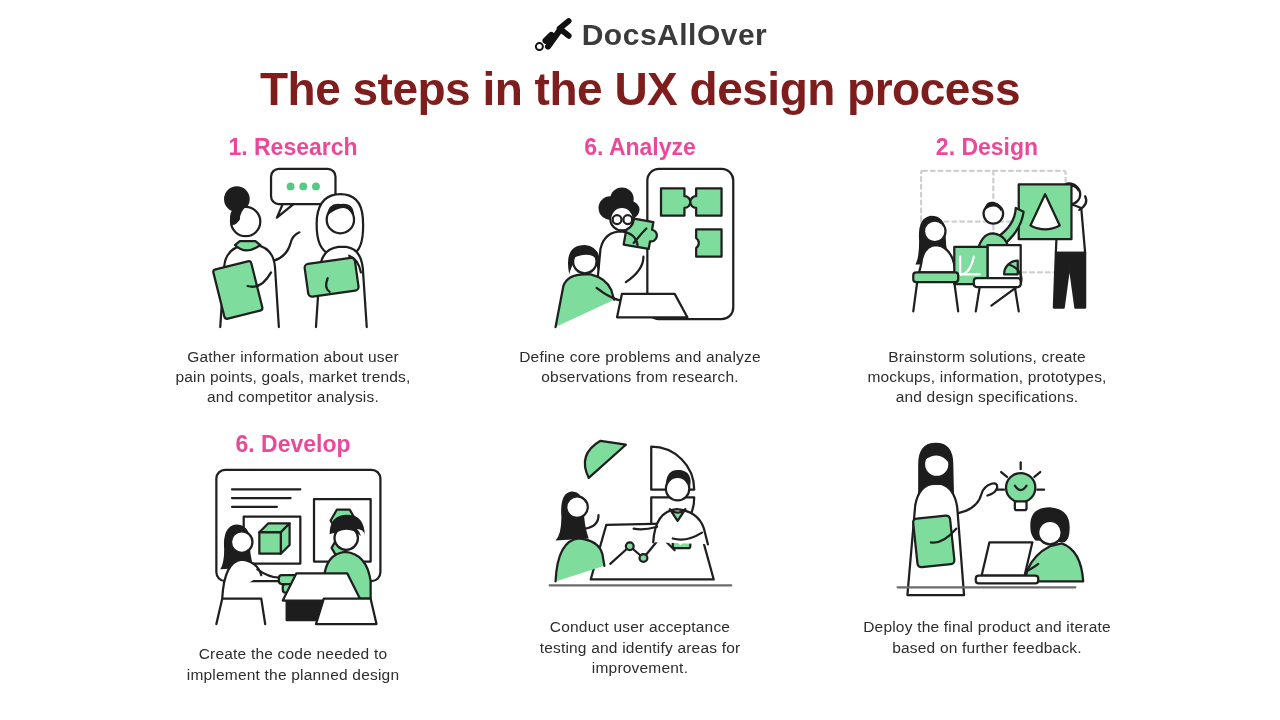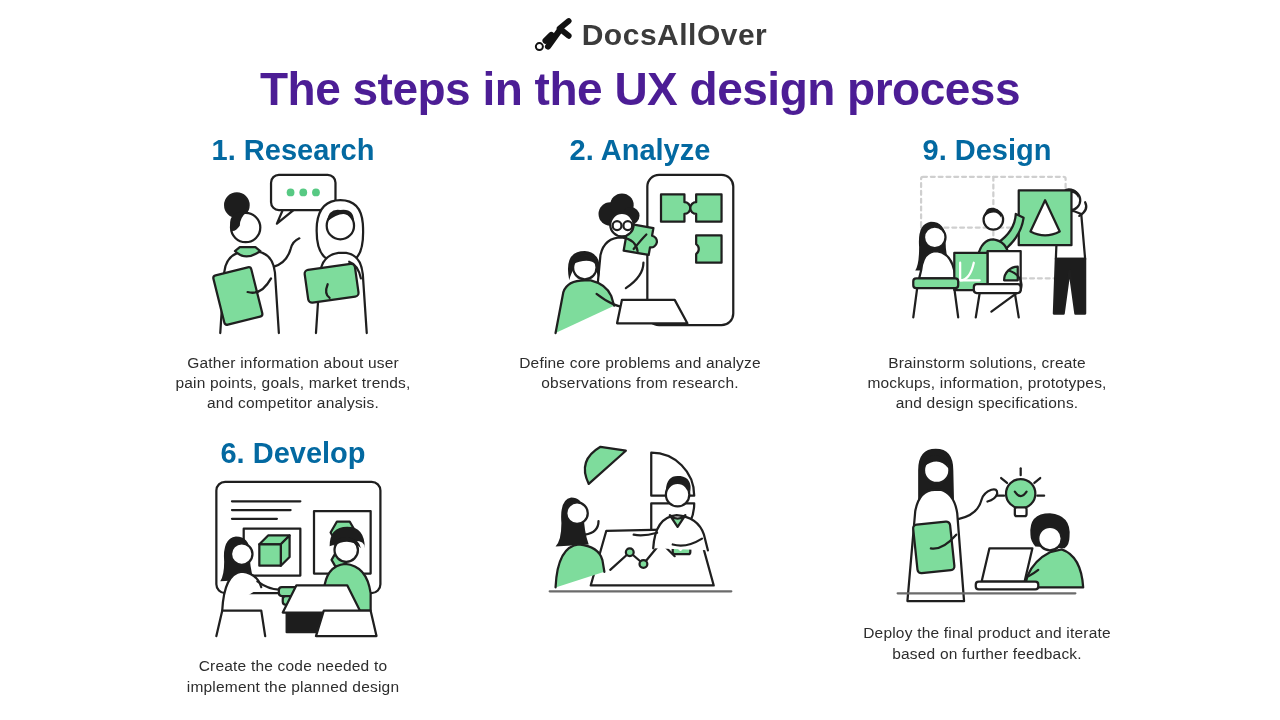--- a/index.html
+++ b/index.html
@@ -6,28 +6,28 @@
   html,body { width:1280px; height:720px; background:#ffffff; overflow:hidden;
               font-family:"Liberation Sans", sans-serif; }
 
   .page { width:1280px; height:720px; position:relative; }
 
   
   .brand { display:flex; align-items:center; justify-content:center; gap:10px; padding-top:16px;padding-left:21px; }
   .brand-icon { width:38px; height:38px; display:block; }
   .brand-name { font-size:30px; font-weight:800; color:#3b3b3b; letter-spacing:0.5px; }
 
-  .main-title { text-align:center; font-size:46px; font-weight:800; color:#4c1d95;
+  .main-title { text-align:center; font-size:46px; font-weight:800; color:#7f1d1d;
                 margin-top:8px; letter-spacing:-0.5px; }
 
   
   .steps-grid { display:grid; grid-template-columns:347px 347px 347px;
                 justify-content:center; row-gap:24px; margin-top:18px; }
   .step-card { display:flex; flex-direction:column; align-items:center; }
-  .step-title { font-size:29px; font-weight:800; color:#0369a1; text-align:center; }
+  .step-title { font-size:23px; font-weight:800; color:#ec4899; text-align:center; }
   .step-illus { height:166px; margin-top:2px; display:flex; align-items:center; justify-content:center; }
   .step-desc { font-size:15.5px; color:#2d2d2d; text-align:center; line-height:1.3;
                white-space:pre-line; margin-top:18px; letter-spacing:0.2px; }
 </style>
 </head>
 <body>
 
 <div class="page">
 
   <div class="brand">
@@ -77,21 +77,21 @@
             <path d="M150 118 Q146 128 152 132" fill="none"></path>
           </g>
         </svg>
       </div>
       <div class="step-desc">Gather information about user
 pain points, goals, market trends,
 and competitor analysis.</div>
     </div>
 
     <div class="step-card">
-      <div class="step-title">2. Analyze</div>
+      <div class="step-title">6. Analyze</div>
       <div class="step-illus">
         <svg width="225" height="166" viewBox="0 0 230 170">
           <g stroke="#1f1f1f" stroke-width="2.3" fill="#fff" stroke-linecap="round" stroke-linejoin="round">
             <rect x="122" y="6" width="88" height="154" rx="12"></rect>
             <path d="M136 26 h24 v8 a6 6 0 0 1 0 12 v8 h-24 z" fill="#7edc9c"></path>
             <path d="M172 26 h26 v28 h-26 v-8 a6 6 0 0 1 0 -12 z" fill="#7edc9c"></path>
             <path d="M172 68 h26 v28 h-26 v-9 a6 6 0 0 0 0 -10 z" fill="#7edc9c"></path>
             <path d="M100 58 h26 v8 a6 6 0 0 1 0 12 v8 h-26 z" transform="rotate(10 113 72)" fill="#7edc9c"></path>
 
             <g fill="#1d1d1d" stroke="none">
@@ -113,21 +113,21 @@
             <path d="M70 128 Q88 142 102 142" fill="none"></path>
             <path d="M96 134 h54 l13 24 h-72 z"></path>
           </g>
         </svg>
       </div>
       <div class="step-desc">Define core problems and analyze
 observations from research.</div>
     </div>
 
     <div class="step-card">
-      <div class="step-title">9. Design</div>
+      <div class="step-title">2. Design</div>
       <div class="step-illus">
         <svg width="230" height="166" viewBox="0 0 235 170">
           <g stroke="#1f1f1f" stroke-width="2.3" fill="#fff" stroke-linecap="round" stroke-linejoin="round">
             <g stroke="#cfcfcf" stroke-dasharray="4 4" fill="none">
               <rect x="50" y="8" width="148" height="104" rx="2"></rect>
               <line x1="124" y1="8" x2="124" y2="112"></line>
               <line x1="50" y1="60" x2="198" y2="60"></line>
             </g>
 
             <circle cx="203" cy="32" r="10"></circle>
@@ -231,20 +231,23 @@
             <path d="M141 52 Q142 36 156 38 Q168 40 166 54 Q158 40 141 52 Z" fill="#1d1d1d" stroke="none"></path>
             <circle cx="153" cy="57" r="12"></circle>
             <path d="M128 112 Q130 80 152 78 Q174 80 180 98 L184 114" fill="#fff"></path>
             <path d="M145 78 L153 90 L161 78 Q153 85 145 78 Z" fill="#7edc9c"></path>
             <path d="M178 102 Q162 112 148 108" fill="none"></path>
             <path d="M132 96 Q118 100 108 98" fill="none"></path>
             <line x1="22" y1="156" x2="208" y2="156" stroke="#6b6b6b"></line>
           </g>
         </svg>
       </div>
+      <div class="step-desc">Conduct user acceptance
+testing and identify areas for
+improvement.</div>
     </div>
 
     <div class="step-card">
       <div class="step-illus">
         <svg width="230" height="166" viewBox="0 0 235 170">
           <g stroke="#1f1f1f" stroke-width="2.3" fill="#fff" stroke-linecap="round" stroke-linejoin="round">
 
             <path d="M47 32 Q47 10 65 10 Q83 10 83 32 L84 76 Q84 96 77 108 L53 108 Q47 94 47 74 Z" fill="#1d1d1d" stroke="none"></path>
             <circle cx="66" cy="32" r="13"></circle>
             <path d="M53 28 Q55 15 67 17 Q77 19 78 30 Q68 17 53 28 Z" fill="#1d1d1d" stroke="none"></path>

